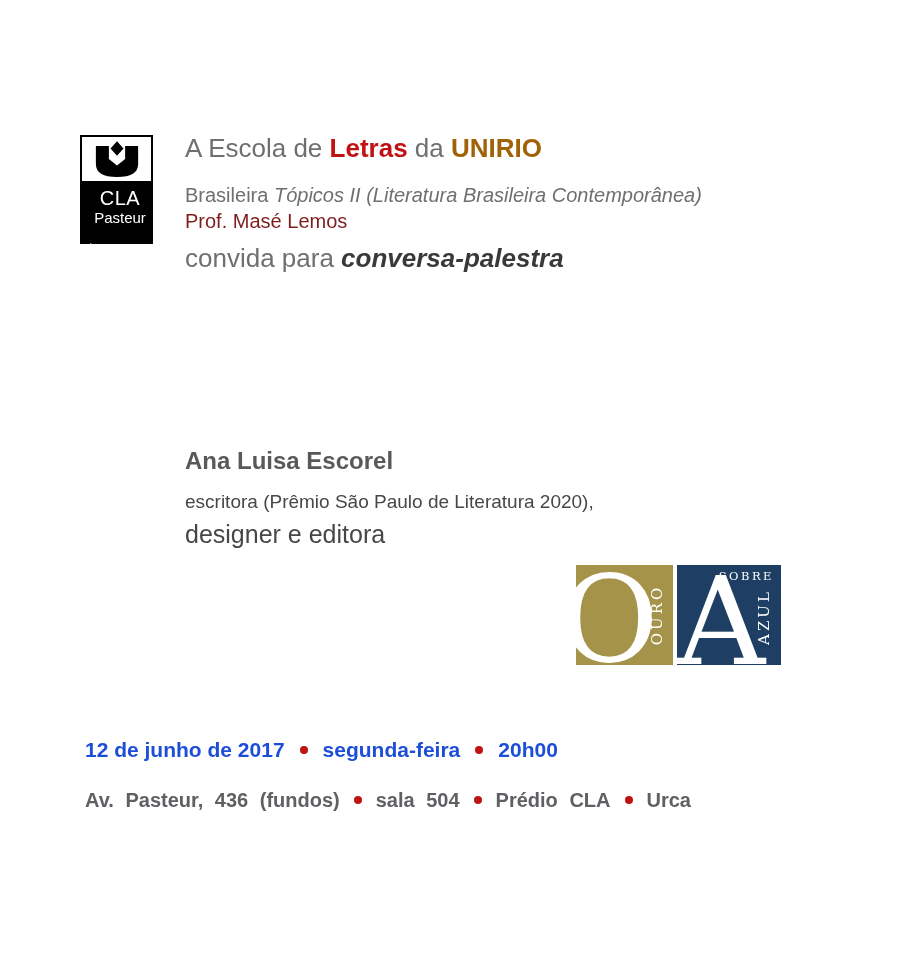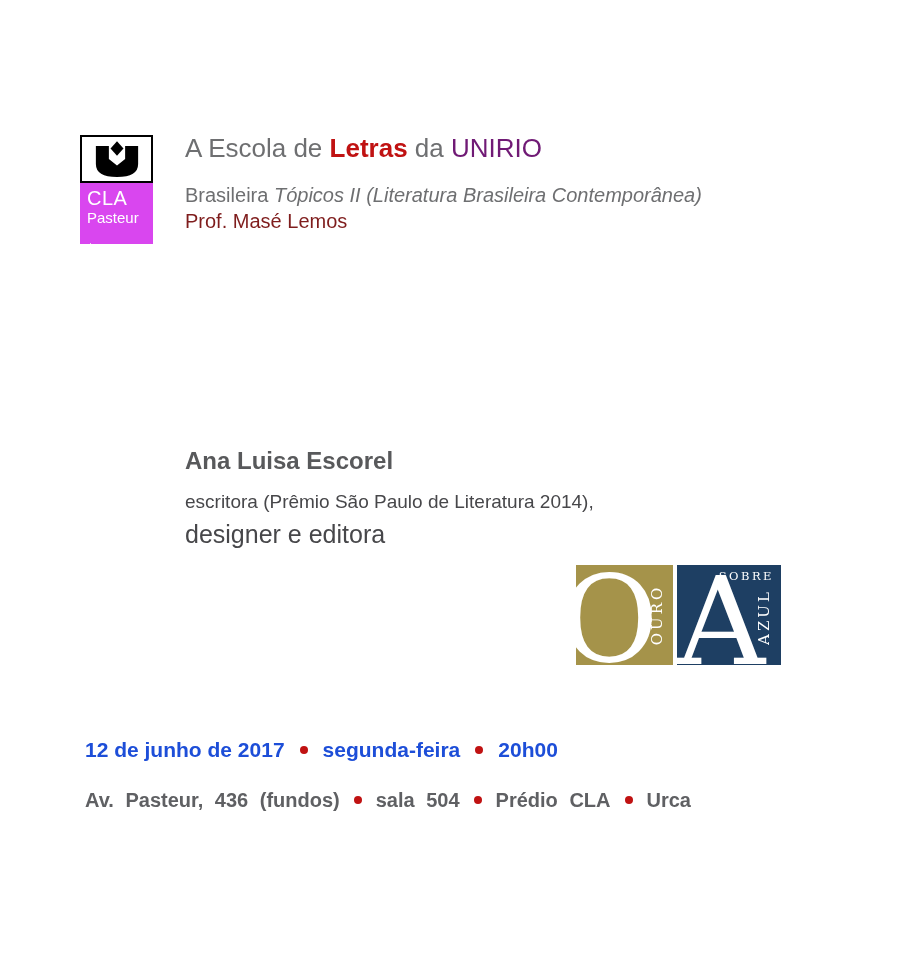--- a/index.html
+++ b/index.html
@@ -7,31 +7,31 @@
   .canvas {
     position:relative; width:915px; height:960px; background:#ffffff;
     font-family:"Liberation Sans", sans-serif; overflow:hidden;
   }
   .abs { position:absolute; }
 
   
   .cla { left:80px; top:135px; width:73px; }
   .cla-top { height:48px; background:#ffffff; border:2px solid #000;
              display:flex; align-items:center; justify-content:center; }
-  .cla-bottom { height:61px; background:#d946ef; color:#fff; padding:5px 0 0 7px; line-height:1; }
+  .cla-bottom { height:61px; background:#000000; color:#fff; padding:5px 0 0 7px; line-height:1;text-align:center; }
   .cla-acronym { font-size:20px; letter-spacing:.5px; }
   .cla-school  { font-size:15px; margin-top:2px; }
   .cla-line3   { font-size:15px; margin-top:16px; display:flex; align-items:flex-end; }
   .cla-de { font-size:7.5px; line-height:6.5px; width:5px; display:inline-block;
             word-break:break-all; margin-right:1px; }
 
   
   .line1 { left:185px; top:133px; font-size:26px; color:#6e6f71; white-space:nowrap; }
   .t-red  { color:#c01212; font-weight:700; }
-  .t-dark { color:#701a75; font-weight:400; }
+  .t-dark { color:#a16207; font-weight:700; }
   .sub1 { left:185px; top:184px; font-size:20px; color:#6e6f71; white-space:nowrap; }
   .sub1 .ital { font-style:italic; }
   .sub2 { left:185px; top:210px; font-size:20px; color:#7f1d1d; }
   .invite { left:185px; top:243px; font-size:26px; color:#6e6f71; white-space:nowrap; }
   .invite .ev { font-style:italic; font-weight:700; color:#39393b; }
 
   
   .title { left:146px; top:379px; font-size:31px; font-weight:700; color:#151515;
            letter-spacing:-.4px; white-space:nowrap; }
   .speaker { left:185px; top:447px; font-size:24px; font-weight:700; color:#58595b; }
@@ -75,24 +75,27 @@
   <div class="abs line1">
     <span>A Escola de </span><span class="t-red">Letras</span><span> da </span><span class="t-dark">UNIRIO</span>
   </div>
 
   <div class="abs sub1">
     <span>Brasileira </span><span class="ital">Tópicos II (Literatura Brasileira Contemporânea)</span>
   </div>
 
   <div class="abs sub2">Prof. Masé Lemos</div>
 
+  <div class="abs invite">
+    <span>convida para </span><span class="ev">conversa-palestra</span>
+  </div>
 
 
   <div class="abs speaker">Ana Luisa Escorel</div>
-  <div class="abs cred1">escritora (Prêmio São Paulo de Literatura 2014),</div>
+  <div class="abs cred1">escritora (Prêmio São Paulo de Literatura 2020),</div>
   <div class="abs cred2">designer e editora</div>
 
   <div class="abs oa">
     <svg width="97" height="100" viewBox="0 0 97 100">
       <rect x="0" y="0" width="97" height="100" fill="#a5934a"></rect>
       <text x="-16" y="96" font-size="120">O</text>
       <text x="81" y="55" font-size="15" letter-spacing="3" text-anchor="middle" transform="rotate(-90 81 50)">OURO</text>
     </svg>
     <svg width="104" height="100" viewBox="0 0 104 100">
       <rect x="0" y="0" width="104" height="100" fill="#1e3f63"></rect>

